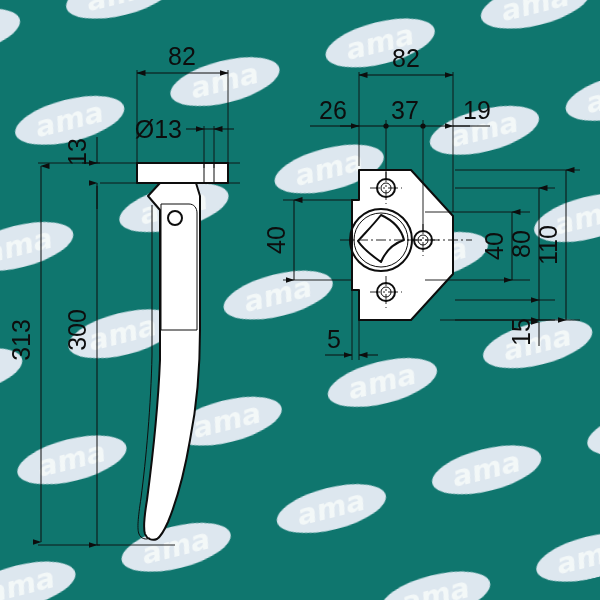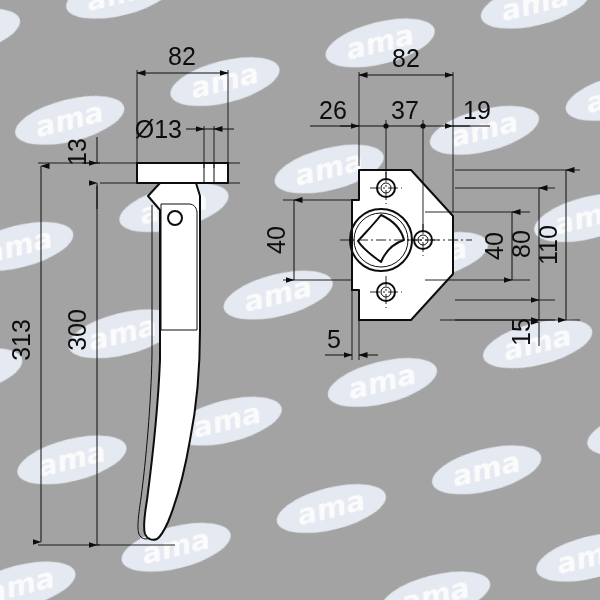--- a/index.html
+++ b/index.html
@@ -4,21 +4,21 @@
 <style>
   html, body {
     margin: 0;
     padding: 0;
     background: #ffffff;
   }
   #sheet {
     position: relative;
     width: 600px;
     height: 600px;
-    background: #a3a3a3;
+    background: #0f766e;
     overflow: hidden;
     font-family: "Liberation Sans", sans-serif;
   }
   #watermark-layer {
     position: absolute;
     left: 0; top: 0;
     width: 600px; height: 600px;
     pointer-events: none;
     z-index: 1;
   }

